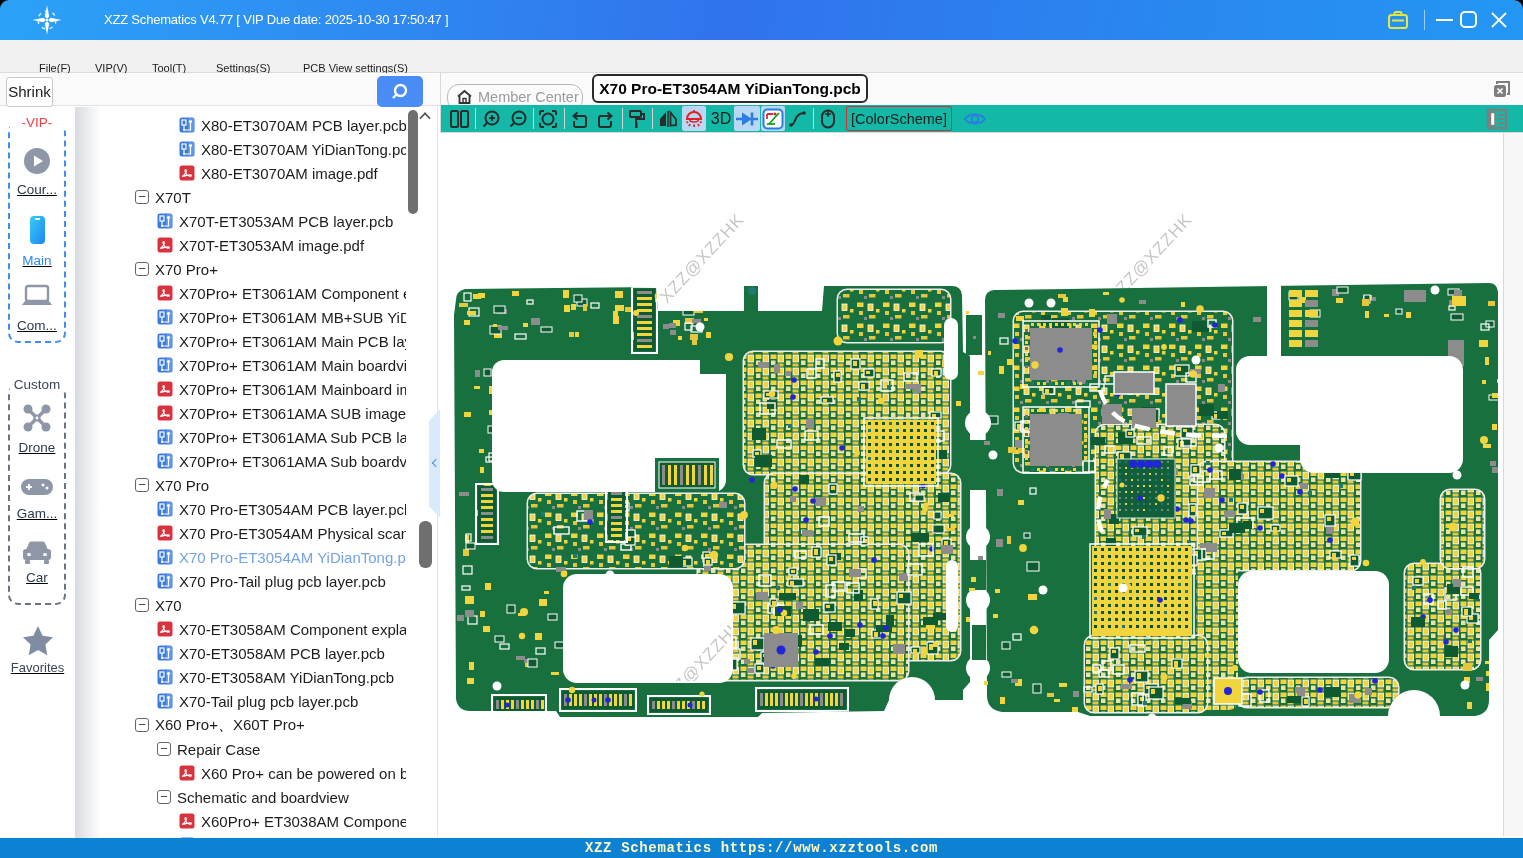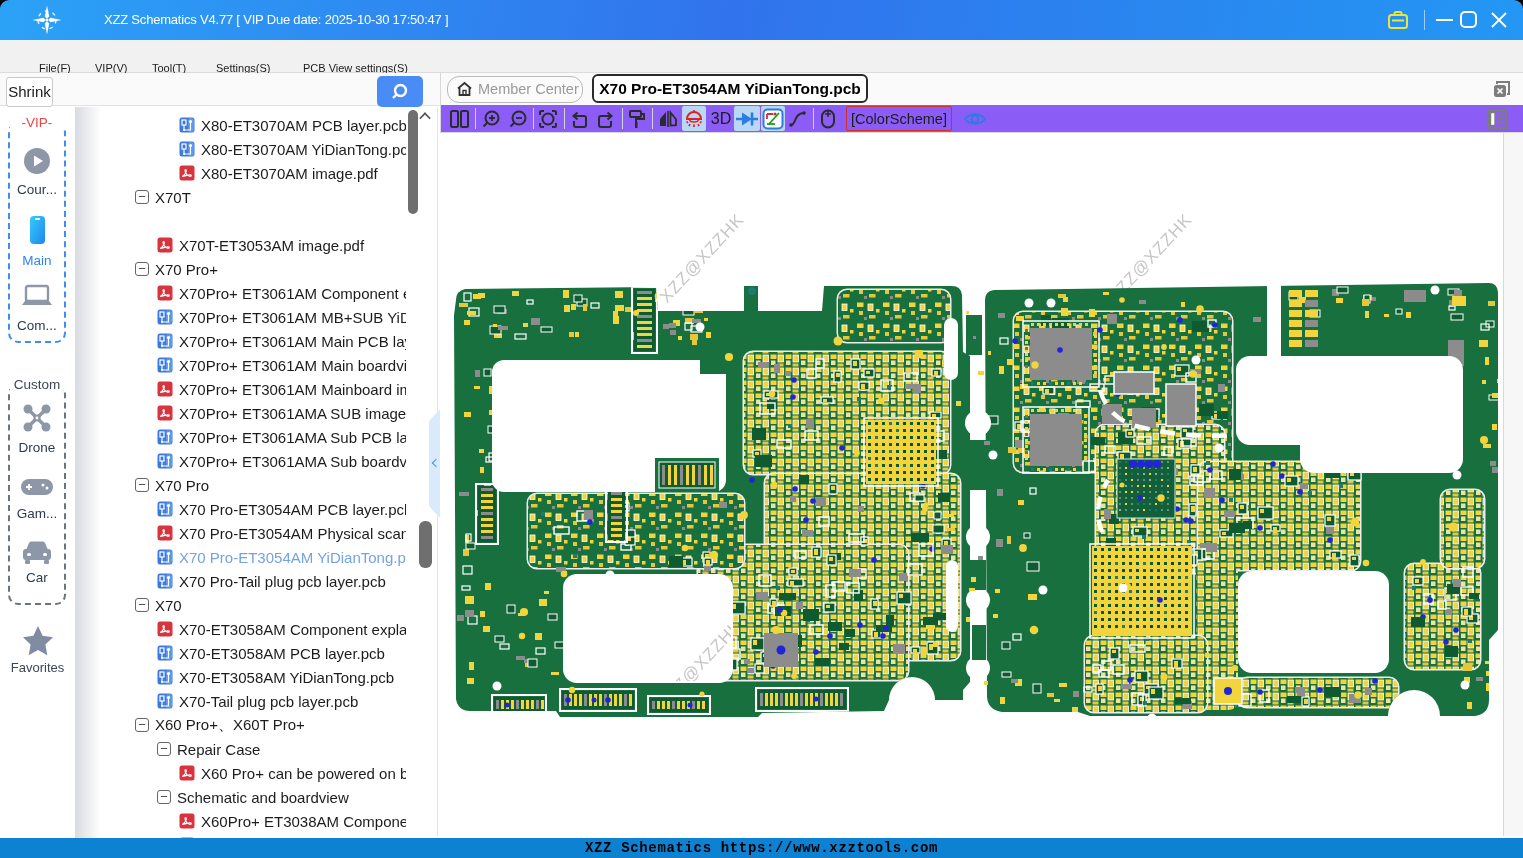--- a/index.html
+++ b/index.html
@@ -13,34 +13,34 @@
 
 #menubar { position:absolute; left:0; top:40px; width:1523px; height:33px; background:#F1F1F1; border-bottom:1px solid #DCDCDC; }
 .mi { position:absolute; top:12px; line-height:32px; font-size:11px; color:#1a1a1a;margin-left:20px; }
 
 #toolrow { position:absolute; left:0; top:73px; width:1523px; height:33px; background:#FAFAFA; border-bottom:1px solid #E2E2E2; }
 #shrink { position:absolute; left:6px; top:4px; width:47px; height:30px; background:#fff; border:1px solid #C9C9C9; border-radius:3px; text-align:center; line-height:28px; font-size:15px; color:#1a1a1a; }
 #searchbox { position:absolute; left:64px; top:4px; width:302px; height:30px; background:#fff; border:1px solid #C9C9C9; border-radius:4px; }
 #searchbox span { position:absolute; left:12px; top:0; line-height:28px; color:#B4B4B4; font-size:14.5px; }
 #chev { position:absolute; right:10px; top:11px; width:9px; height:9px; border-right:2px solid #888; border-bottom:2px solid #888; transform:rotate(45deg) scale(1,.8); }
 #searchbtn { position:absolute; left:377px; top:3px; width:46px; height:31px; background:#4A8CF5; border-radius:5px; }
-#memberbtn { position:absolute; left:447px; top:3px; width:136px; height:27px; background:#FBFBFB; border:1px solid #B9B9B9; border-radius:12px; }
+#memberbtn { position:absolute; left:447px; top:11px; width:136px; height:27px; background:#FBFBFB; border:1px solid #B9B9B9; border-radius:12px; }
 #memberbtn span { position:absolute; left:30px; line-height:25px; font-size:14.5px; color:#9A9A9A; }
 #filetab { position:absolute; left:592px; top:1px; width:276px; height:29px; background:#fff; border:2px solid #2B2B2B; border-radius:6px; text-align:center; line-height:25px; font-size:15.5px; font-weight:bold; color:#000; }
 #closeall { position:absolute; left:1492px; top:7px; }
 
-#iconrow { position:absolute; left:440px; top:105px; width:1083px; height:28px; background:#8b5cf6; border-bottom:1px solid #D9D9D9; }
+#iconrow { position:absolute; left:440px; top:105px; width:1083px; height:28px; background:#14b8a6; border-bottom:1px solid #D9D9D9; }
 .ti { position:absolute; top:1px; height:25px; display:flex; align-items:center; justify-content:center; border-radius:2px; }
 .tsep { position:absolute; top:3px; width:1px; height:21px; background:#D4D4D4; }
 #layouticon { position:absolute; left:1485px; top:107px; }
 
 #sidebar { position:absolute; left:0; top:107px; width:75px; height:731px; background:#fff; }
 .fieldset { position:absolute; left:8px; width:58px; border-radius:10px; }
 .flabel { position:absolute; top:-9px; width:100%; text-align:center; font-size:13.5px; background:#fff; }
-.sbitem { position:absolute; width:100%; text-align:center; }
+.sbitem { position:absolute; width:100%; text-align:center;text-decoration:underline; }
 .sbtext { font-size:13.5px; color:#2b3a50; }
 
 #tree { position:absolute; left:75px; top:107px; width:331px; height:731px; background:#fff; overflow:hidden; }
 #treeshade { position:absolute; left:0; top:0; width:26px; height:731px; background:linear-gradient(90deg,#D8DBE0,rgba(255,255,255,0)); }
 .trow { position:absolute; height:24px; white-space:nowrap; display:flex; align-items:center;justify-content:space-between; }
 .trow .tl { font-size:15px; color:#1c1c1c; margin-left:6px; }
 .trow.sel .tl { color:#74A3E3; }
 .fic { flex:0 0 16px; }
 .tog { width:14px; height:14px; border:1.3px solid #666; border-radius:3px; color:#444; font-size:13px; line-height:11px; text-align:center; flex:0 0 14px; }
 #vdiv1 { position:absolute; left:440px; top:72px; width:1px; height:764px; background:#D8D8D8; }
@@ -53,21 +53,21 @@
 .ctab { position:absolute; background:#D8EAFC; }
 #ctabL { left:429px; top:409px; width:11px; height:109px; clip-path:polygon(100% 0,100% 100%,0 89%,0 11%); }
 #ctabL:after, .carr { content:''; }
 .carr { position:absolute; width:6px; height:6px; border-left:1.6px solid #4A90E0; border-bottom:1.6px solid #4A90E0; transform:rotate(45deg); }
 #ctabR { left:1506px; top:433px; width:17px; height:110px; clip-path:polygon(0 0,100% 10%,100% 90%,0 100%); }
 
 #canvas { position:absolute; left:440px; top:133px; width:1083px; height:703px; background:#fff; overflow:hidden; }
 #rstrip { position:absolute; left:1503px; top:133px; width:20px; height:703px; background:#F7F7F7; border-left:1px solid #D9D9D9; }
 
 #statusbar { position:absolute; left:0; top:838px; width:1523px; height:20px; background:#0E82D2; text-align:center; }
-#statusbar span { font-family:"Liberation Mono",monospace; font-size:14px; font-weight:bold; color:#000000; line-height:20px; letter-spacing:0.65px;margin-top:40px; }
+#statusbar span { font-family:"Liberation Mono",monospace; font-size:14px; font-weight:bold; color:#fef9c3; line-height:20px; letter-spacing:0.65px;margin-top:40px; }
 </style></head>
 <body>
 <div id="titlewrap">
     <div id="titlebar">
   <svg class="abs" style="left:31px;top:4px" width="32" height="32" viewBox="0 0 32 32">
     <g fill="#fff">
           <path d="M16 1.5l2.2 11l-2.2 2.3l-2.2-2.3z"></path>
           <path d="M16 30.5l2.2-11l-2.2-2.3l-2.2 2.3z"></path>
           <path d="M1.5 16l11-2.2l2.3 2.2l-2.3 2.2z"></path>
           <path d="M30.5 16l-11-2.2l-2.3 2.2l2.3 2.2z"></path>
@@ -317,20 +317,31 @@
 <div class="trow" style="top:54px;left:104px">
       <svg class="fic" width="16" height="16" viewBox="0 0 16 16">
         <rect x="0.5" y="0.5" width="15" height="15" rx="2.5" fill="#D8343F"></rect>
         <path d="M3.2 11.5c1.5-.6 3-2.2 3.8-4.2.4-1.1.5-2.8-.3-2.8-1 0-.7 1.9-.2 3 .7 1.6 1.9 3.1 3.4 3.6 1.2.4 2.5.2 2.4-.6-.1-.7-1.6-.8-2.9-.5-1.7.3-4.1 1.3-6.2 1.5z" fill="none" stroke="#fff" stroke-width="1.1"></path>
       </svg>
       <span class="tl">X80-ET3070AM image.pdf</span>
     </div>
 <div class="trow" style="top:78px;left:60px">
       <span class="tog">−</span>
       <span class="tl">X70T</span>
+    </div>
+<div class="trow" style="top:102px;left:82px">
+      <svg class="fic" width="16" height="16" viewBox="0 0 16 16">
+        <rect x="0.5" y="0.5" width="15" height="15" rx="2.5" fill="#3A79DD"></rect>
+        <rect x="9" y="1" width="6" height="14" rx="2" fill="#5E96E8"></rect>
+        <rect x="3" y="3" width="4" height="5" fill="none" stroke="#fff" stroke-width="1.2"></rect>
+        <circle cx="11.5" cy="4.5" r="1.6" fill="#fff"></circle>
+        <path d="M5 8v5M11.5 6v4M5 13h6.5v-3" stroke="#fff" stroke-width="1.2" fill="none"></path>
+        <circle cx="5" cy="13" r="1.1" fill="#fff"></circle>
+      </svg>
+      <span class="tl">X70T-ET3053AM PCB layer.pcb</span>
     </div>
 <div class="trow" style="top:126px;left:82px">
       <svg class="fic" width="16" height="16" viewBox="0 0 16 16">
         <rect x="0.5" y="0.5" width="15" height="15" rx="2.5" fill="#D8343F"></rect>
         <path d="M3.2 11.5c1.5-.6 3-2.2 3.8-4.2.4-1.1.5-2.8-.3-2.8-1 0-.7 1.9-.2 3 .7 1.6 1.9 3.1 3.4 3.6 1.2.4 2.5.2 2.4-.6-.1-.7-1.6-.8-2.9-.5-1.7.3-4.1 1.3-6.2 1.5z" fill="none" stroke="#fff" stroke-width="1.1"></path>
       </svg>
       <span class="tl">X70T-ET3053AM image.pdf</span>
     </div>
 <div class="trow" style="top:150px;left:60px">
       <span class="tog">−</span>

